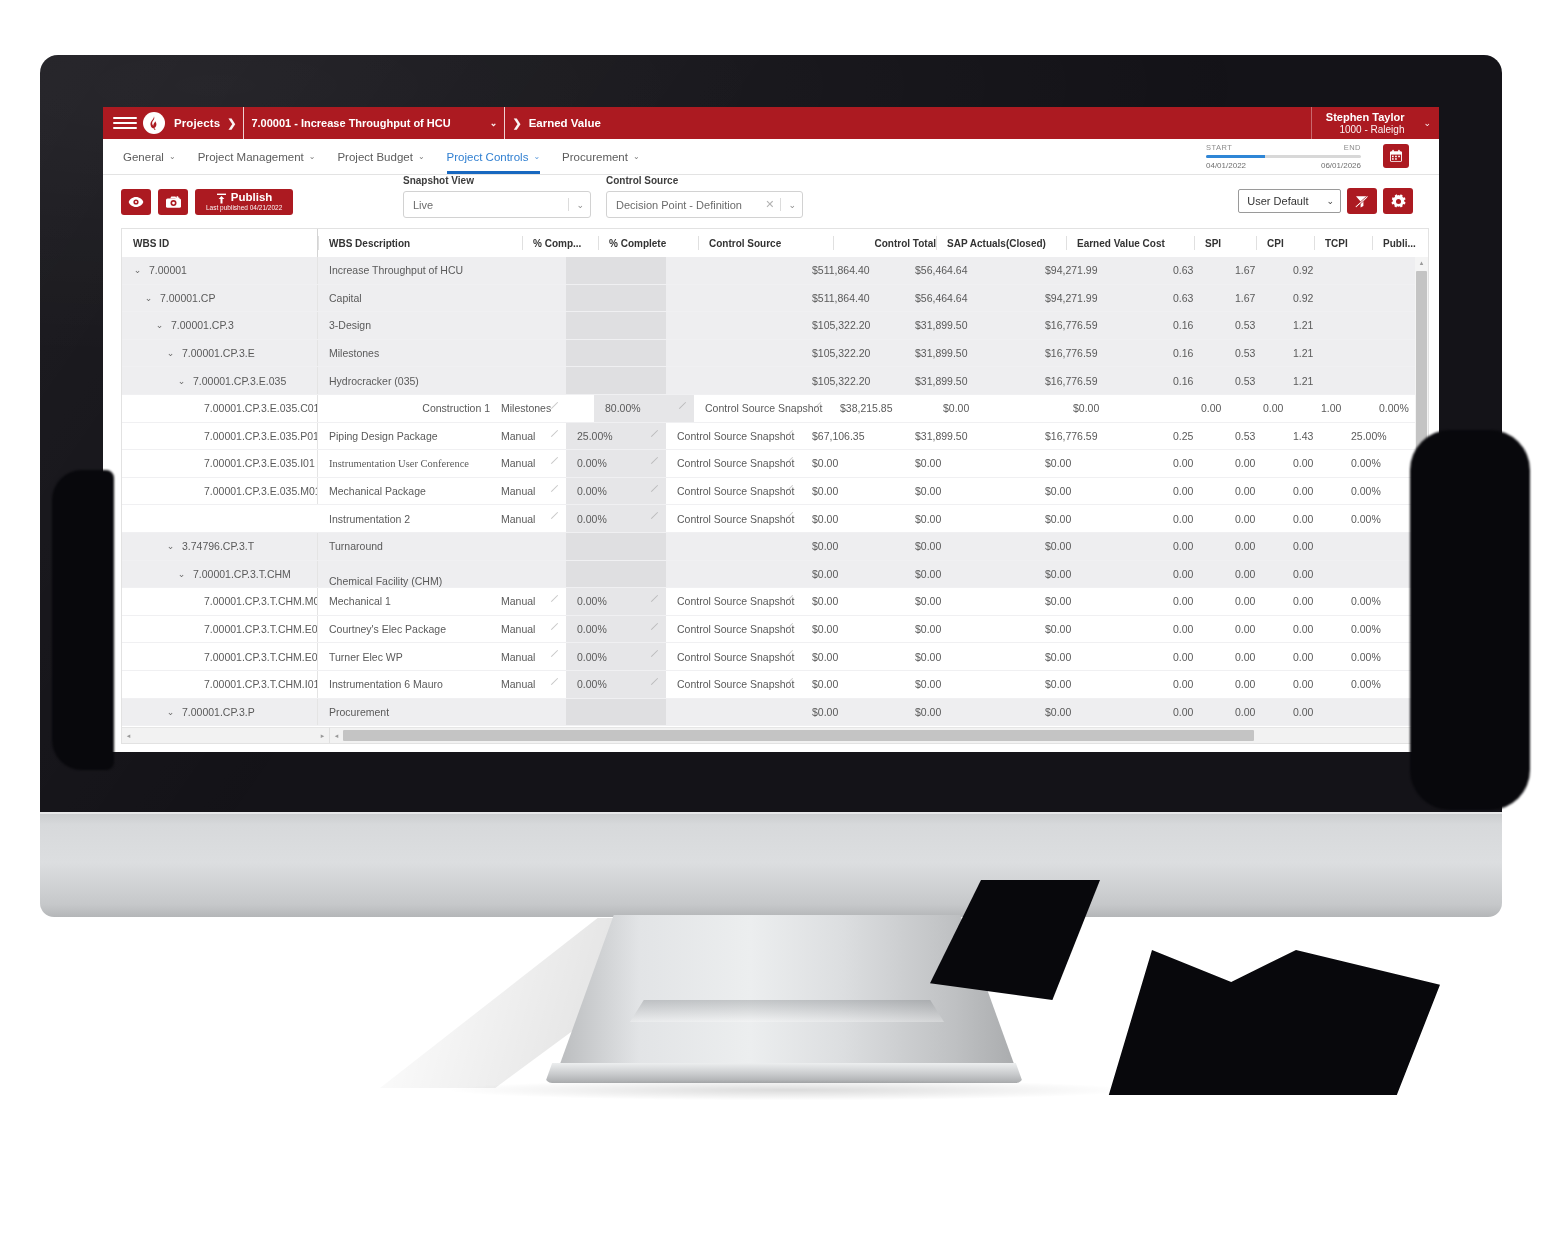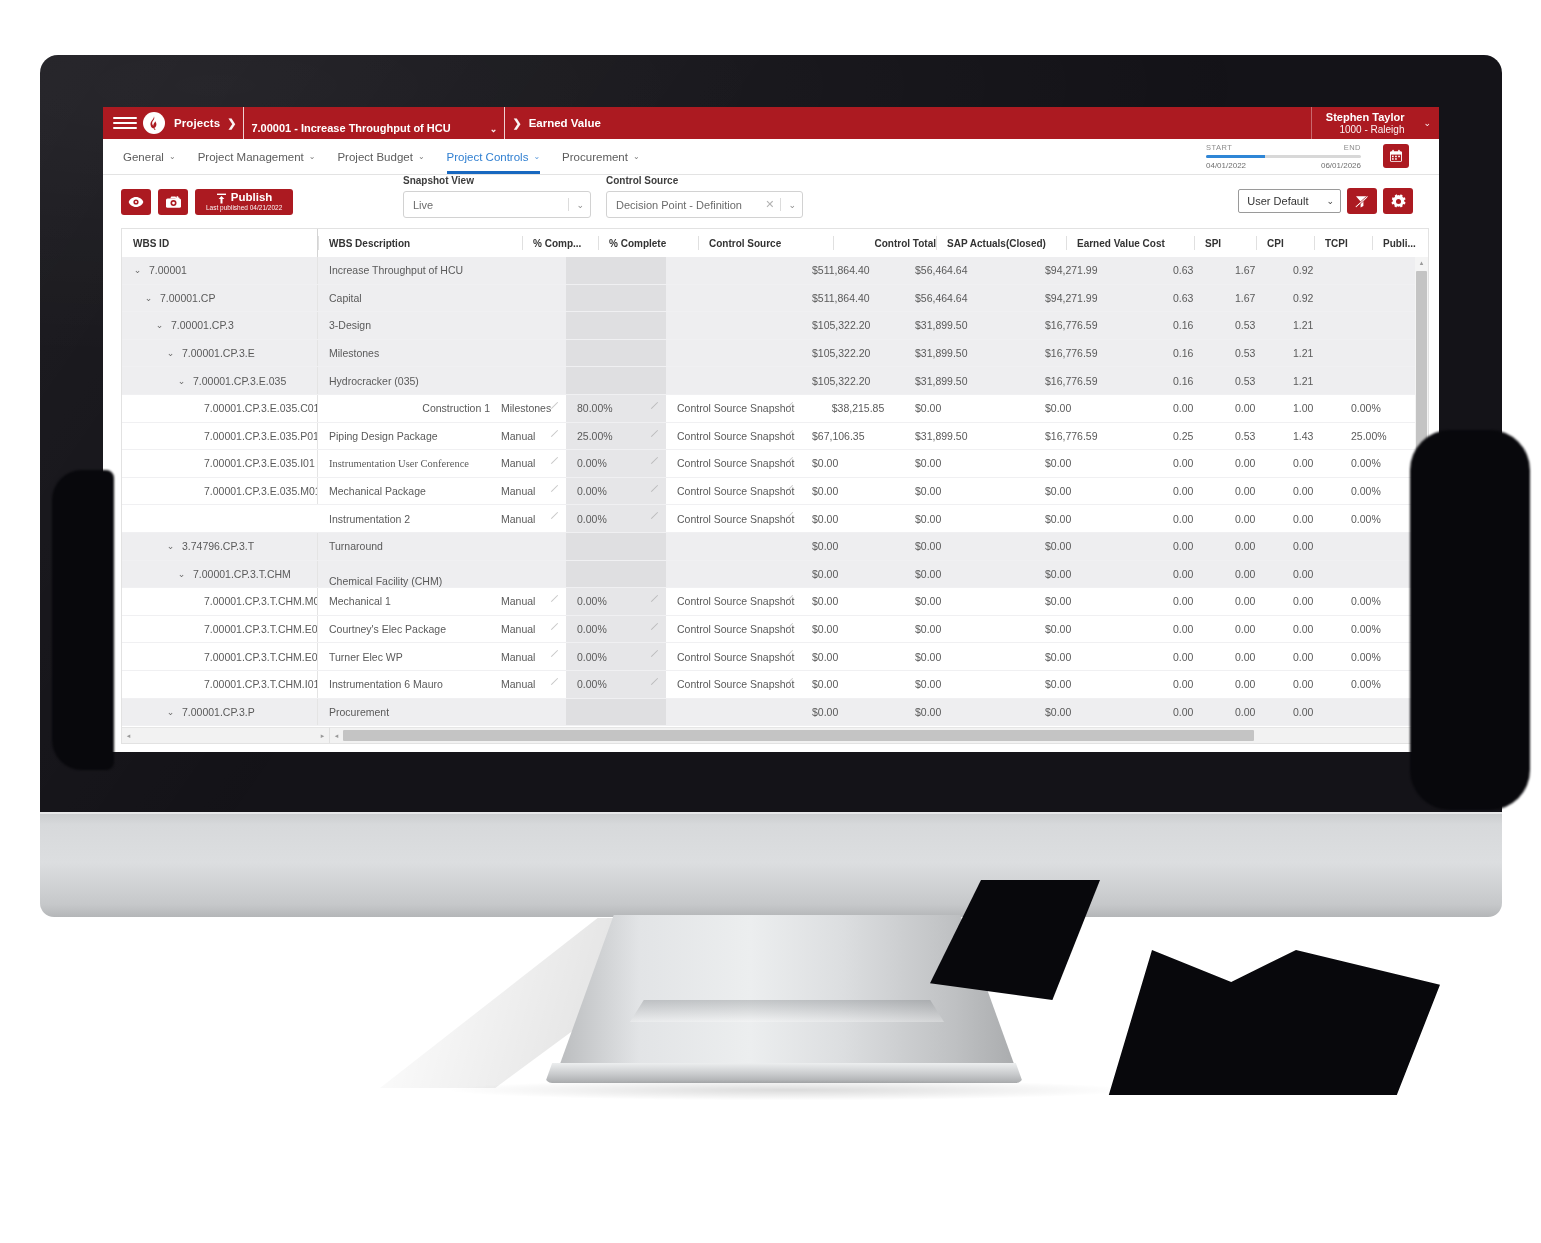--- a/index.html
+++ b/index.html
@@ -54,21 +54,21 @@
           color:#fff;position:relative;}
   .hamb{width:24px;height:18px;display:flex;flex-direction:column;justify-content:center;gap:3px;
         margin:0 6px 0 4px;cursor:pointer;}
   .hamb i{display:block;height:2px;background:#fff;border-radius:1px;}
   .logo{width:22px;height:22px;border-radius:50%;background:#fff;display:flex;align-items:center;
         justify-content:center;margin-right:9px;flex:0 0 auto;}
   .logo svg{display:block;}
   .crumb{font-size:11.5px;font-weight:700;letter-spacing:.1px;}
   .crumb-sep{font-size:11px;font-weight:700;margin:0 7px;opacity:.95;}
   .proj-select{height:21px;min-width:246px;border:1px solid rgba(255,255,255,.8);border-radius:3px;
-        display:flex;align-items:flex-end;justify-content:space-between;padding:8px 7px;font-size:11px;
+        display:flex;align-items:center;justify-content:space-between;padding:8px 7px;font-size:11px;
         font-weight:700;cursor:pointer;background:transparent;}
   .caret{font-size:9px;opacity:.95;margin-left:10px;}
   .crumb-last{font-size:11.5px;font-weight:700;}
   .user{position:absolute;right:8px;top:0;height:32px;display:flex;align-items:center;gap:9px;
         padding-left:14px;border-left:1px solid rgba(255,255,255,.35);}
   .user-txt{line-height:1.15;text-align:right;}
   .user-name{font-size:11px;font-weight:700;}
   .user-org{font-size:10px;font-weight:400;opacity:.95;}
 
   
@@ -559,33 +559,33 @@
             </div>
             <div class="cell" style="width: 172px; justify-content: flex-end;">
               <span>Construction 1</span>
             </div>
             <div class="cell" style="width: 76px;">
               <span>Milestones</span>
               <svg class="pencil" viewBox="0 0 10 10" aria-hidden="true">
                 <path d="M1 9l1.1-.4L9 1.8 8.2 1 1.4 7.9z" fill="#9a9a9a"></path>
               </svg>
             </div>
-            <div class="cell shade" style="width: 100px;">
+            <div class="cell shade" style="width: 100px; margin-left: 28px;">
               <span>80.00%</span>
               <svg class="pencil" viewBox="0 0 10 10" aria-hidden="true">
                 <path d="M1 9l1.1-.4L9 1.8 8.2 1 1.4 7.9z" fill="#9a9a9a"></path>
               </svg>
             </div>
             <div class="cell" style="width: 135px;">
               <span>Control Source Snapshot</span>
               <svg class="pencil" viewBox="0 0 10 10" aria-hidden="true">
                 <path d="M1 9l1.1-.4L9 1.8 8.2 1 1.4 7.9z" fill="#9a9a9a"></path>
               </svg>
             </div>
-            <div class="cell" style="width: 103px; justify-content: center;">
+            <div class="cell" style="width: 103px;">
               <span>$38,215.85</span>
             </div>
             <div class="cell" style="width: 130px;">
               <span>$0.00</span>
             </div>
             <div class="cell" style="width: 128px;">
               <span>$0.00</span>
             </div>
             <div class="cell" style="width: 62px;">
               <span>0.00</span>

